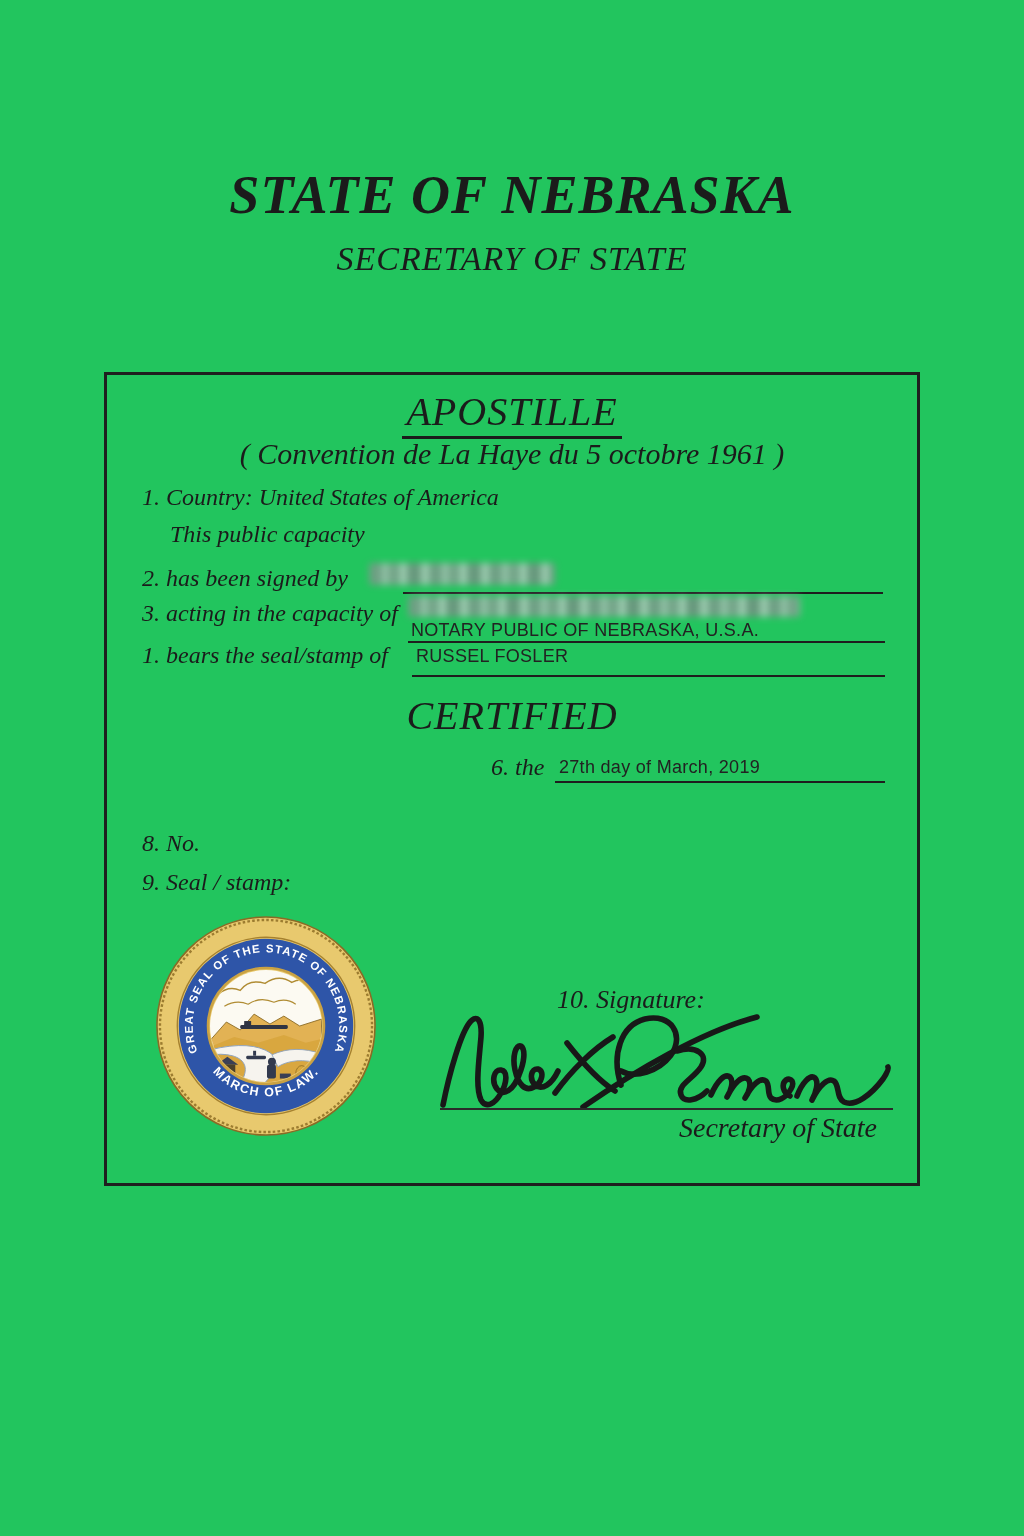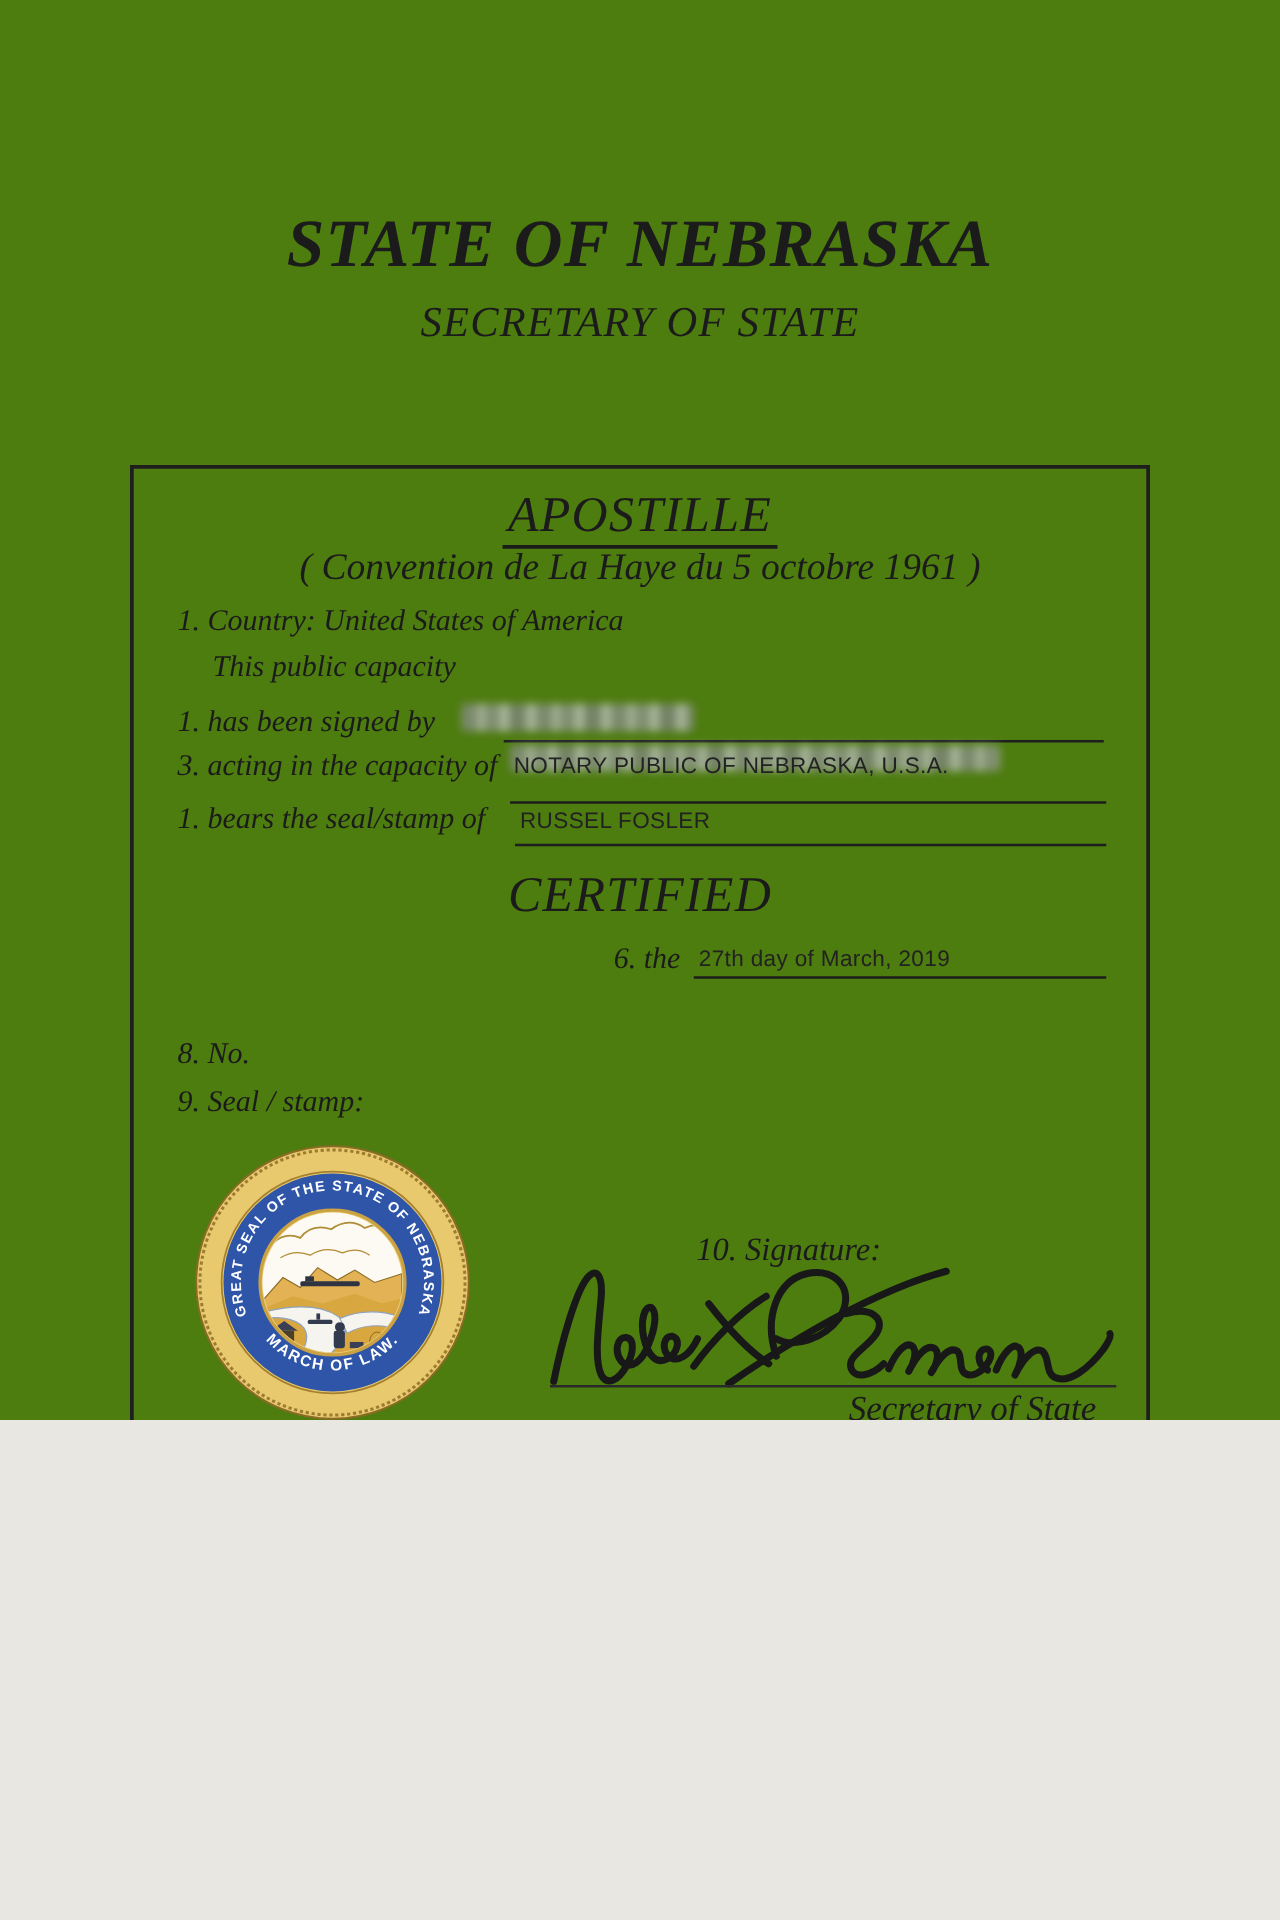--- a/index.html
+++ b/index.html
@@ -1,18 +1,18 @@
 <!DOCTYPE html>
 <html><head>
 <meta charset="utf-8">
 <style>
   html,body { margin:0; padding:0; background:#e9e7e2; }
   .page {
-    position:relative; width:1024px; height:1136px;
-    background:#4d7c0f; overflow:hidden; color:#1b1b1b;
+    position:relative; width:1024px; height:1536px;
+    background:#22c55e; overflow:hidden; color:#1b1b1b;
     font-family:"Liberation Serif","DejaVu Serif",serif;
     text-decoration:underline;
   }
   .abs { position:absolute; }
   .center { left:0; width:100%; text-align:center; }
 
   .doc-title    { top:166px; font:italic 700 54px/1.1 "Liberation Serif",serif; letter-spacing:1px; }
   .doc-subtitle { top:240px; font:italic 400 34px/1.1 "Liberation Serif",serif; letter-spacing:1px; }
 
   .box { position:absolute; left:104px; top:372px; width:810px; height:808px; border:3px solid #1f1f1f; }
@@ -48,27 +48,27 @@
   <div class="box">
 
     <div class="abs center apostille">
       <span>APOSTILLE</span>
     </div>
     <div class="abs center convention">( Convention de La Haye du 5 octobre 1961 )</div>
 
     <div class="abs it" style="left:35px; top:109px;">1. Country: United States of America</div>
     <div class="abs it" style="left:63px; top:146px;">This public capacity</div>
 
-    <div class="abs it" style="left:35px; top:190px;">1. has been signed by</div>
+    <div class="abs it" style="left:35px; top:190px;">2. has been signed by</div>
     <div class="blur-redact" style="left:262px; top:188px; width:186px; height:22px;"></div>
     <div class="rule" style="left:296px; top:217px; width:480px;"></div>
 
     <div class="abs it" style="left:35px; top:225px;">3. acting in the capacity of</div>
     <div class="blur-redact" style="left:301px; top:221px; width:392px; height:21px;"></div>
-    <div class="abs val" style="left:304px; top:227px;">NOTARY PUBLIC OF NEBRASKA, U.S.A.</div>
+    <div class="abs val" style="left:304px; top:245px;">NOTARY PUBLIC OF NEBRASKA, U.S.A.</div>
     <div class="rule" style="left:301px; top:266px; width:477px;"></div>
 
     <div class="abs it" style="left:35px; top:267px;">1. bears the seal/stamp of</div>
     <div class="abs val" style="left:309px; top:271px;">RUSSEL FOSLER</div>
     <div class="rule" style="left:305px; top:300px; width:473px;"></div>
 
     <div class="abs center certified" style="top:318px;">CERTIFIED</div>
 
     <div class="abs it" style="left:384px; top:379px;">6. the</div>
     <div class="abs val" style="left:452px; top:382px;">27th day of March, 2019</div>

